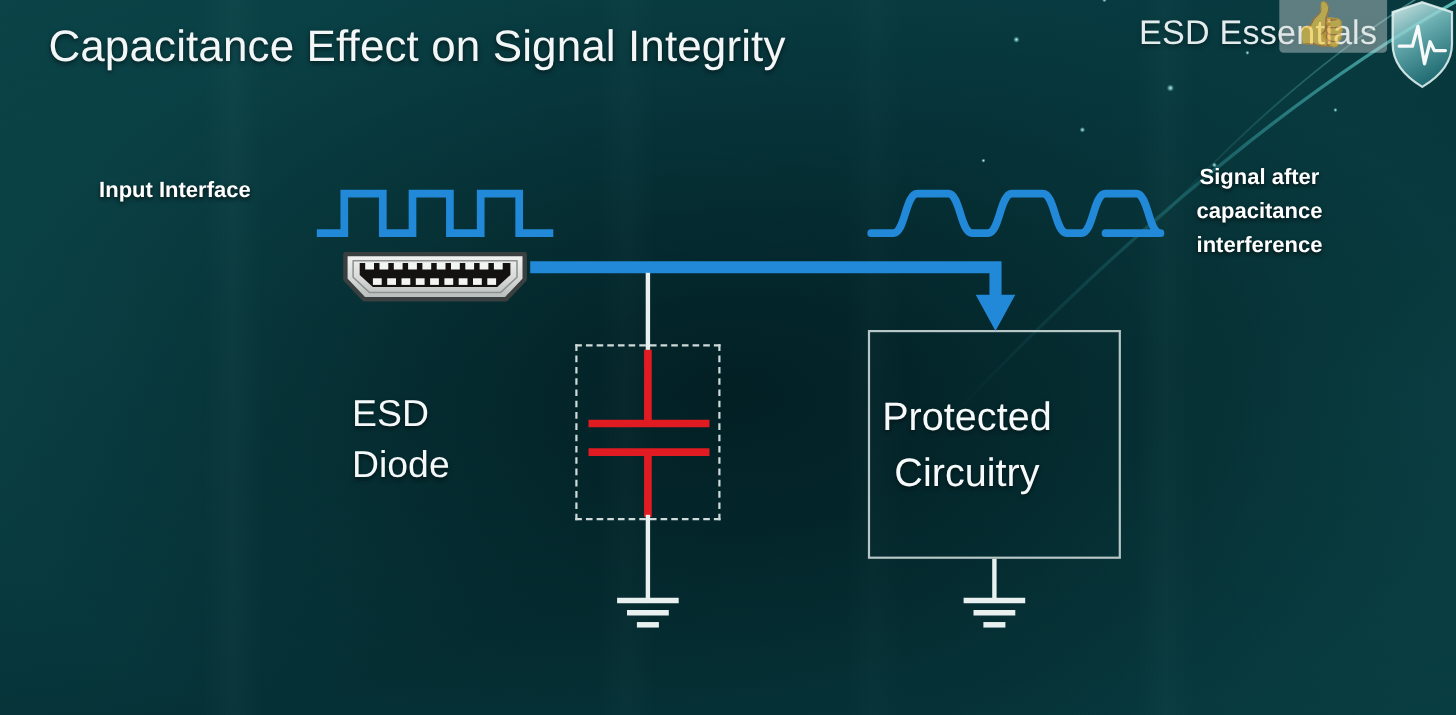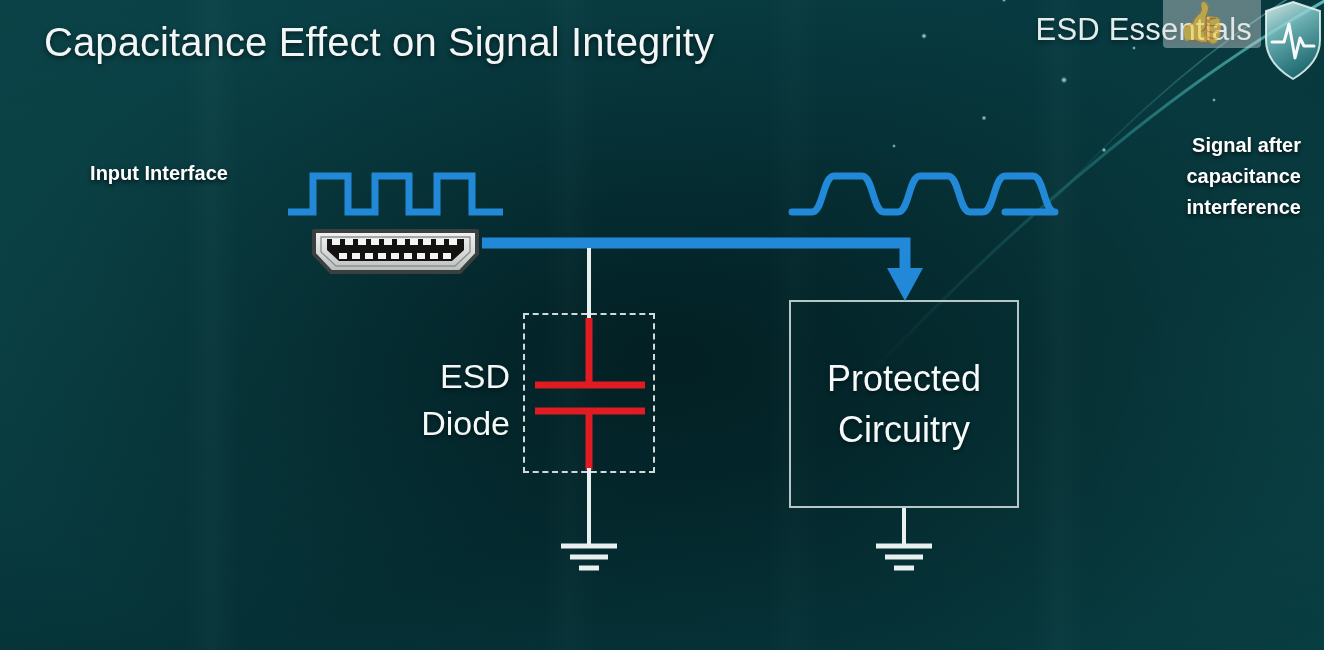--- a/index.html
+++ b/index.html
@@ -78,41 +78,41 @@
   }
   .label {
     position: absolute;
     font-weight: bold;
     color: #ffffff;
     font-size: 20px;
     line-height: 1.55;
     text-shadow: 0 2px 4px rgba(0,0,0,0.7);
   }
   .label-left  { left: 40px;  top: 158px; width: 238px; text-align: center; }
-  .label-right { left: 1025px; top: 130px; width: 240px; text-align: right; margin-left: 36px; }
+  .label-right { left: 1025px; top: 146px; width: 240px; text-align: center; }
   .esd-label {
     position: absolute;
     left: 320px; top: 353px;
     width: 190px;
-    text-align: right;
     font-size: 34px;
     font-weight: 400;
     color: #f4f8f8;
     line-height: 1.38;
     text-shadow: 0 2px 4px rgba(0,0,0,0.55);
   }
   .circ-box {
     position: absolute;
     left: 789px; top: 300px;
     width: 230px; height: 208px;
     border: 2px solid #b7c6c6;
     box-sizing: border-box;
     display: flex;
     align-items: center;
-    justify-content: center;
+    justify-content: flex-start;
+    padding-left: 11px;
   }
   .circ-box-text {
     font-size: 36px;
     font-weight: 400;
     color: #f6fafa;
     text-align: center;
     line-height: 1.42;
     text-shadow: 0 2px 4px rgba(0,0,0,0.5);
   }
   .dashed-box {

